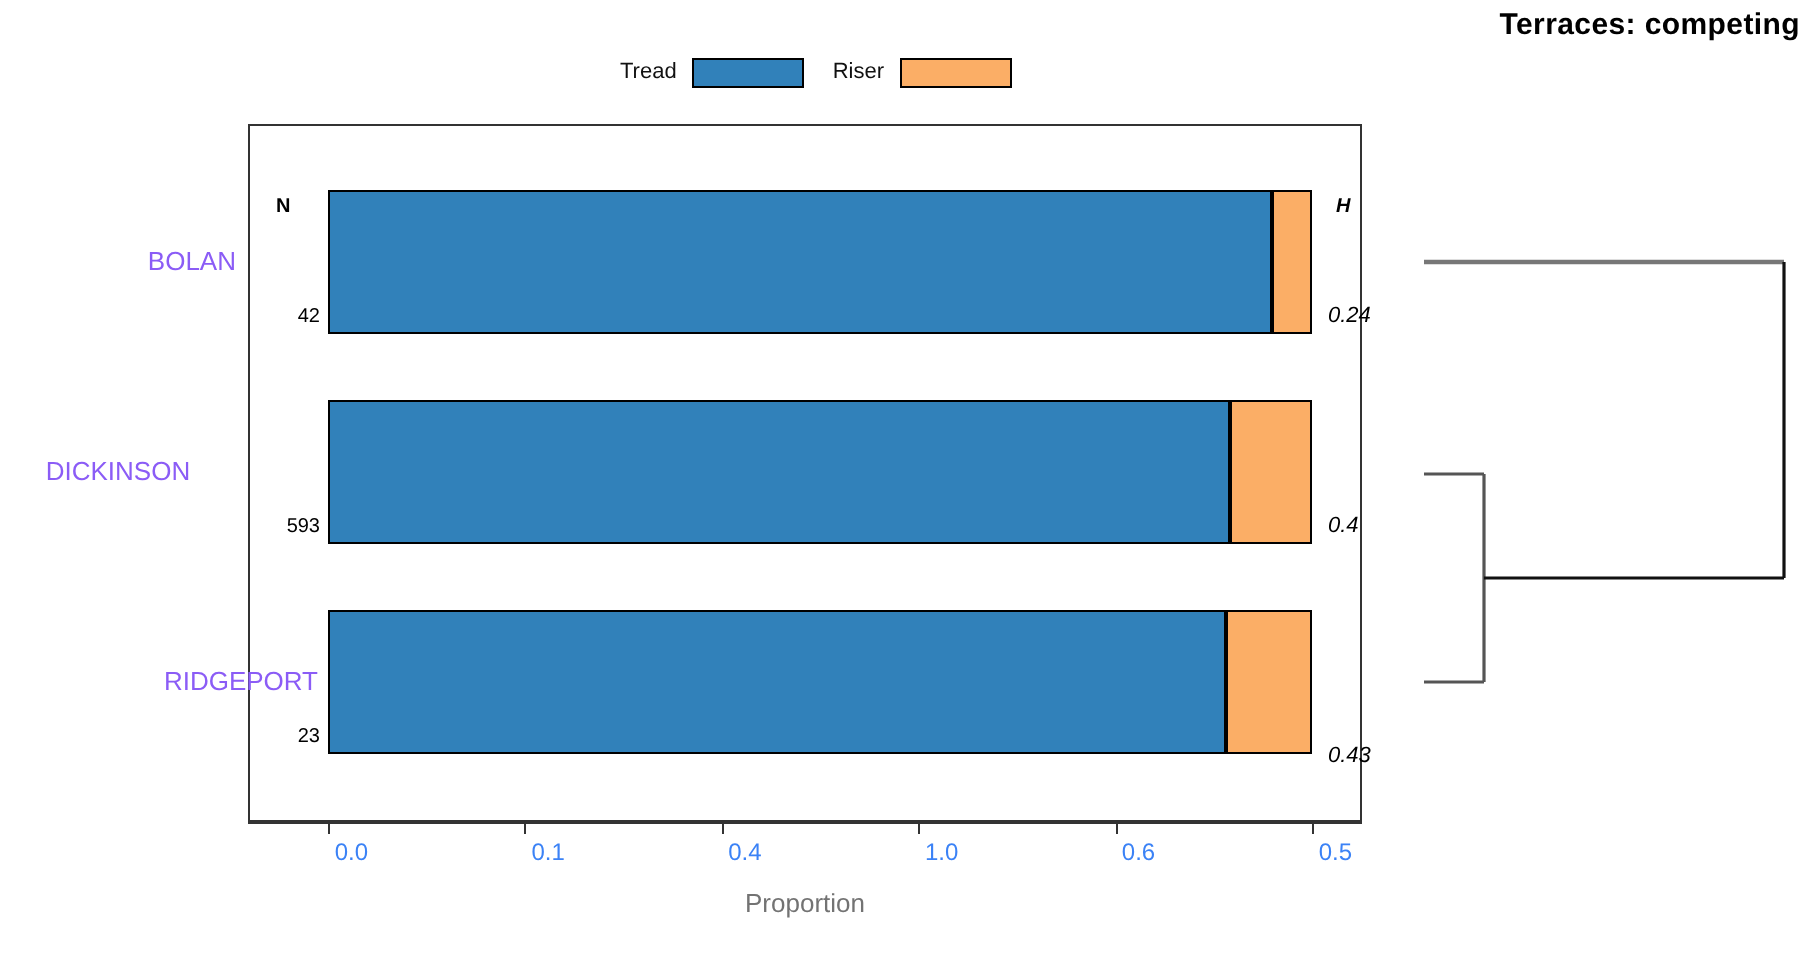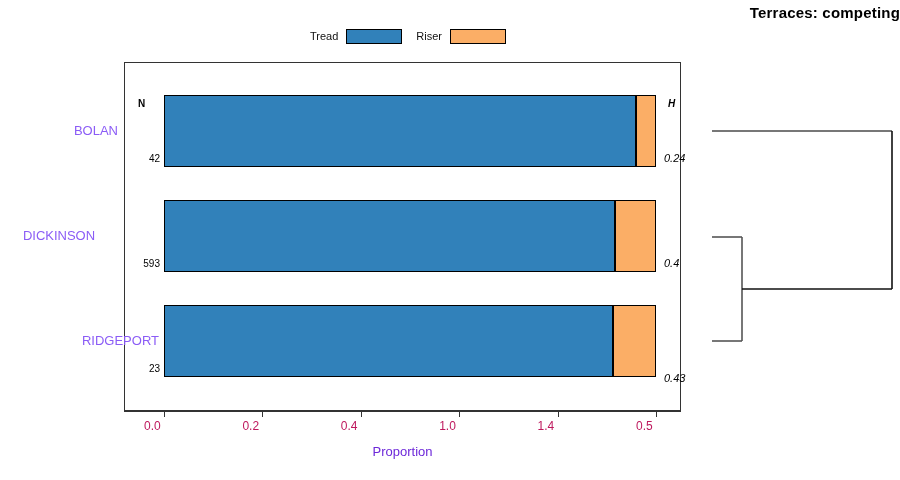--- a/index.html
+++ b/index.html
@@ -123,32 +123,32 @@
     top: 411px;
     width: 1px;
     height: 6px;
     background: #333333;
   }
   .x-tick-label {
     position: absolute;
     top: 419px;
     width: 40px;
     margin-left: -20px;
-    text-align: left;
+    text-align: right;
     font-size: 12px;
-    color: #be185d;
+    color: #3b82f6;
   }
   #x-axis-title {
     position: absolute;
     left: 124px;
     top: 444px;
     width: 557px;
     text-align: center;
     font-size: 13px;
-    color: #6d28d9;
+    color: #737373;
   }
 
   
   #dendrogram {
     position: absolute;
     left: 690px;
     top: 60px;
     width: 210px;
     height: 355px;
   }
@@ -198,27 +198,27 @@
     <div class="h-value" style="top: 362px; left: 664px; margin-top: 10px;">0.43</div>
     <div class="n-header" style="top: 98px; left: 138px;">N</div>
     <div class="h-header" style="top: 98px; left: 668px;">H</div>
   </div>
 
 <div id="x-axis-line"></div>
 <div id="x-ticks-layer">
     <div class="x-tick" style="left: 164px;"></div>
     <div class="x-tick-label" style="left: 164px;">0.0</div>
     <div class="x-tick" style="left: 262.4px;"></div>
-    <div class="x-tick-label" style="left: 262.4px;">0.2</div>
+    <div class="x-tick-label" style="left: 262.4px;">0.1</div>
     <div class="x-tick" style="left: 360.8px;"></div>
     <div class="x-tick-label" style="left: 360.8px;">0.4</div>
     <div class="x-tick" style="left: 459.2px;"></div>
     <div class="x-tick-label" style="left: 459.2px;">1.0</div>
     <div class="x-tick" style="left: 557.6px;"></div>
-    <div class="x-tick-label" style="left: 557.6px;">1.4</div>
+    <div class="x-tick-label" style="left: 557.6px;">0.6</div>
     <div class="x-tick" style="left: 656px;"></div>
     <div class="x-tick-label" style="left: 656px;">0.5</div>
   </div>
 <div id="x-axis-title">Proportion</div>
 
 <svg id="dendrogram" viewBox="0 0 210 355" width="210" height="355">
 
   <line x1="22" y1="71" x2="202" y2="71" stroke="#777777" stroke-width="2.2"></line>
 
   <line x1="22" y1="177" x2="52" y2="177" stroke="#555555" stroke-width="1.6"></line>

